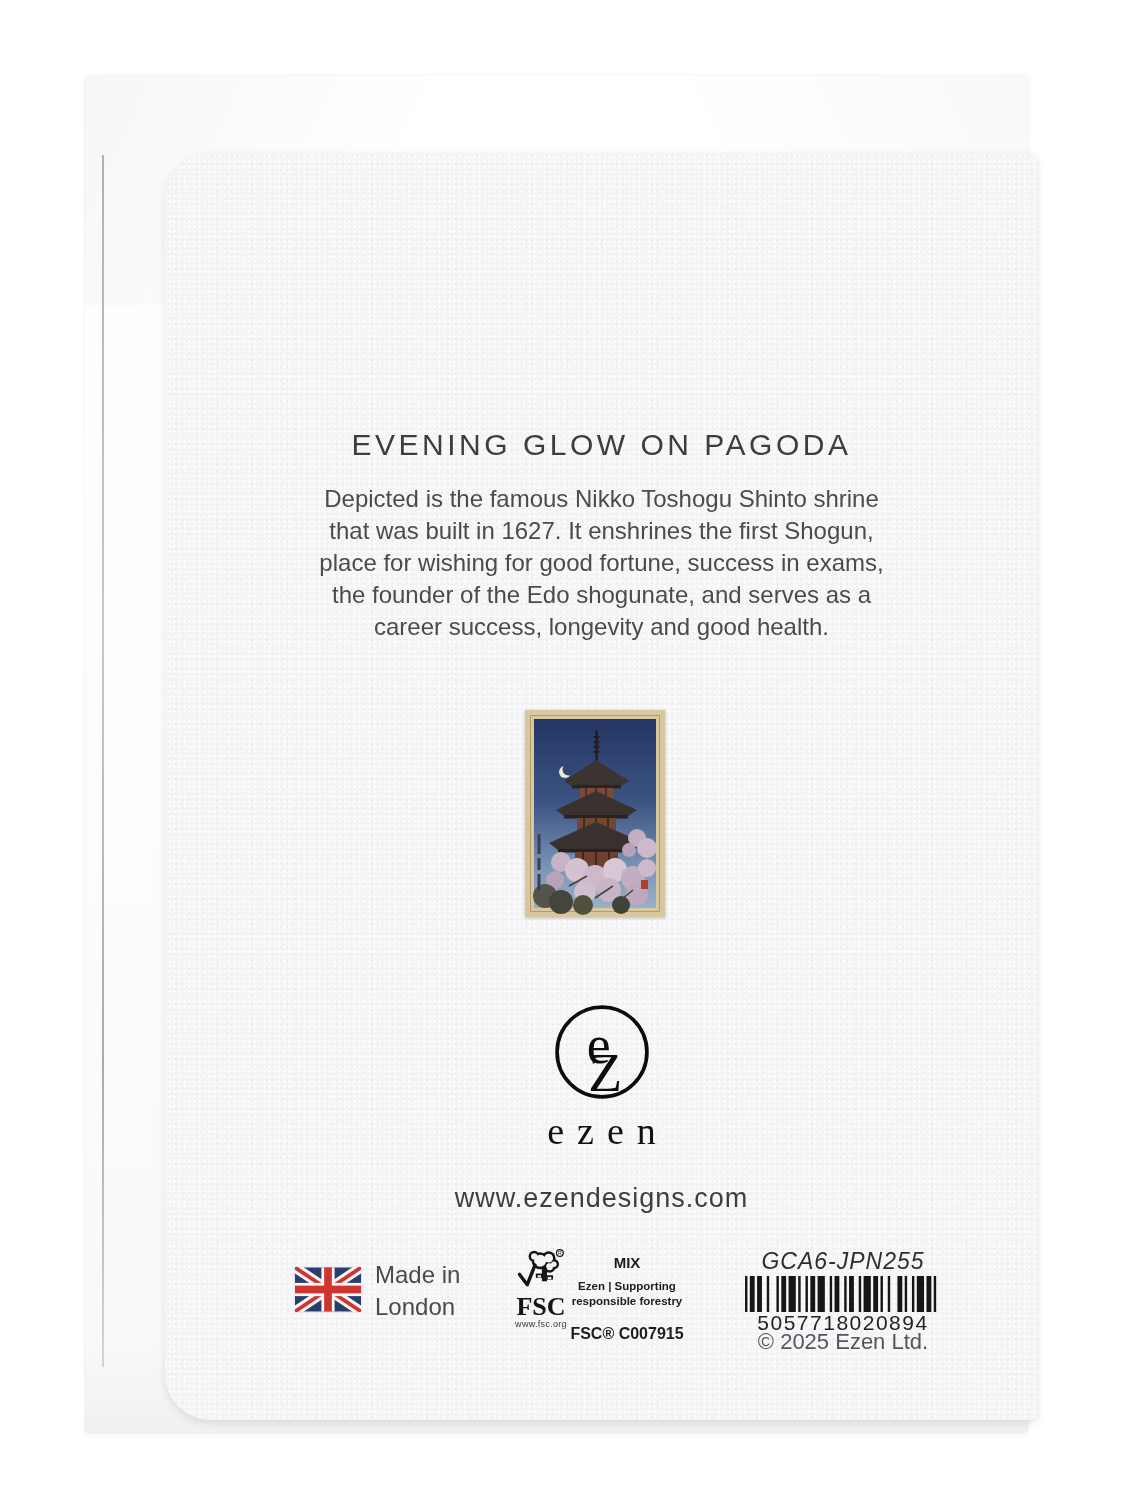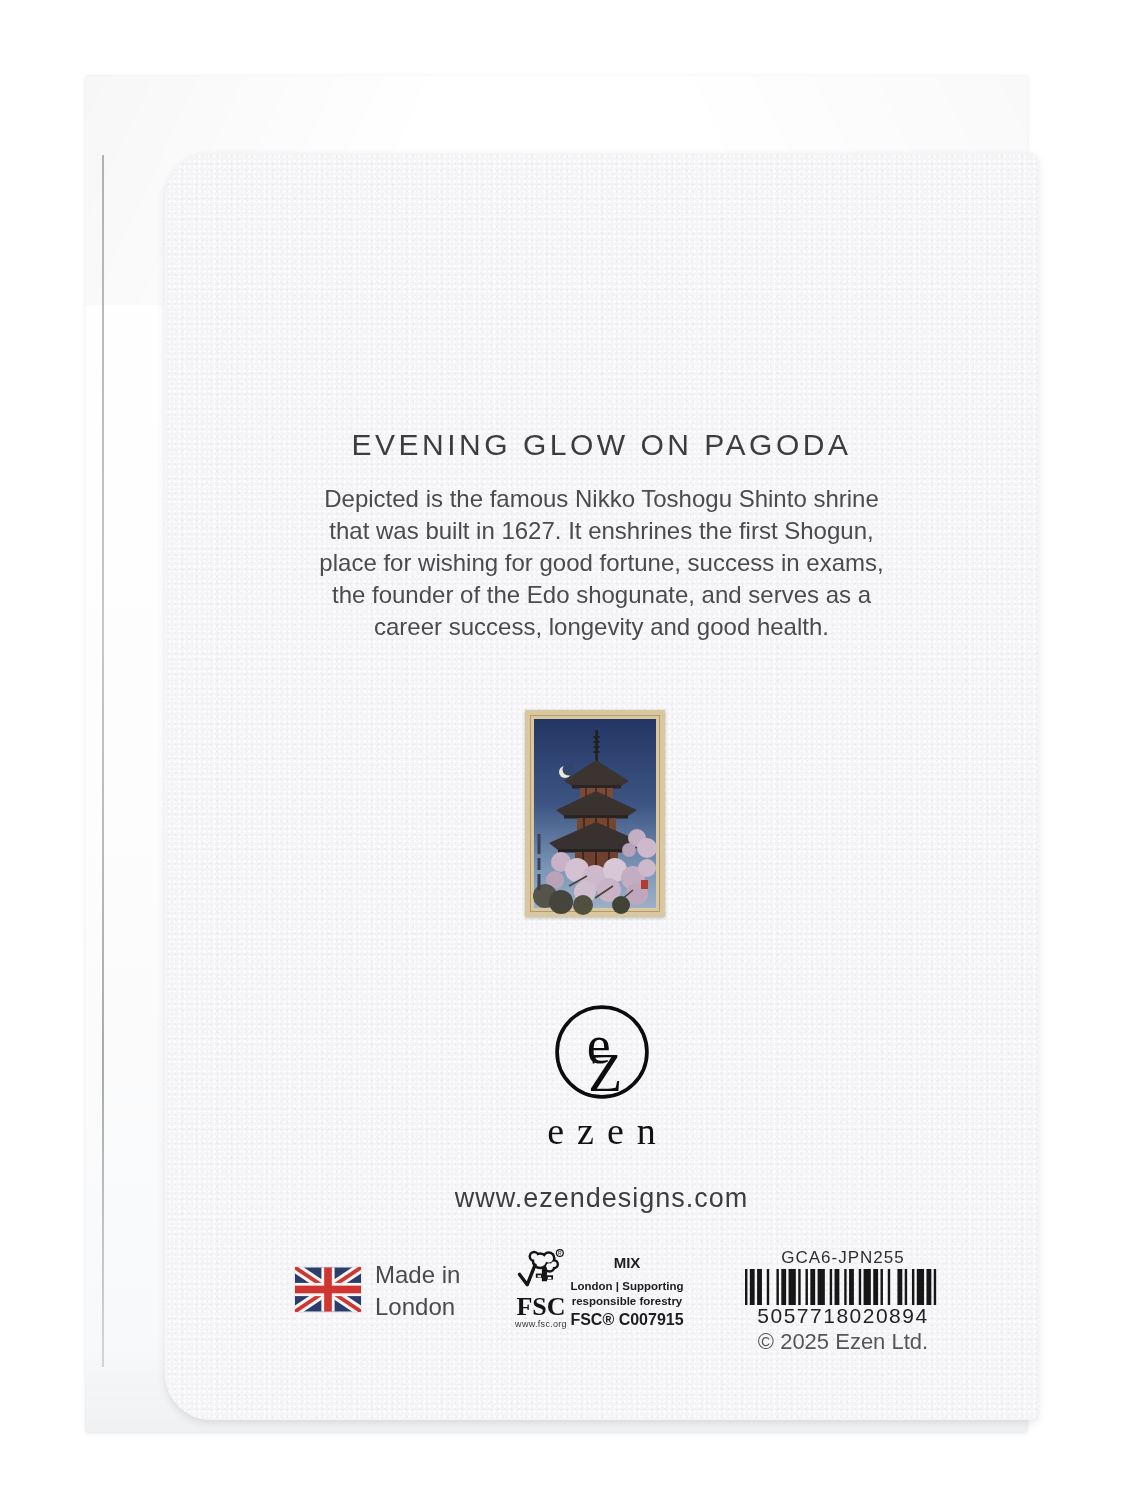--- a/index.html
+++ b/index.html
@@ -58,25 +58,25 @@
   .made-in{position:absolute;left:210px;top:1106px;font-size:24px;line-height:32px;color:#4a4a4d;}
 
   .fsc-col{position:absolute;left:344px;top:1094px;width:64px;text-align:center;color:#151515;}
   .fsc-icon{width:52px;height:48px;display:block;margin:0 auto;}
   .fsc-label{font-family:"Liberation Serif",serif;font-size:26px;font-weight:bold;line-height:24px;color:#151515;}
   .fsc-url{font-size:9px;color:#3a3a3a;letter-spacing:.3px;}
 
   .mix-col{position:absolute;left:404px;top:1101px;width:116px;text-align:center;color:#1d1d1f;}
   .mix-top{font-size:15px;font-weight:bold;}
   .mix-line{font-size:11.5px;font-weight:bold;line-height:13.5px;margin-top:1px;}
-  .mix-cert{font-size:16px;font-weight:bold;margin-top:3px;}
+  .mix-cert{font-size:16px;font-weight:bold;margin-top:17px;}
   .mix-gap{height:8px;}
 
   .barcode-block{position:absolute;left:576px;top:1095px;width:204px;text-align:center;}
-  .barcode-sku{font-size:17px;letter-spacing:1px;color:#2e2e30;}
+  .barcode-sku{font-size:23px;letter-spacing:1px;color:#2e2e30;font-style:italic;}
   .barcode-bars{width:196px;height:36px;display:block;margin:1px auto 0;}
   .barcode-num{font-size:21px;letter-spacing:1.5px;color:#222224;margin-top:-1px;}
   .copyright{position:absolute;left:576px;top:1176px;width:204px;text-align:center;
     font-size:22px;color:#56565a;}
 </style>
 </head>
 <body>
 
 <div class="stage">
 
@@ -218,21 +218,21 @@
 
         <path d="M5,32 L14,44 L23,21" fill="none" stroke="#151515" stroke-width="4" stroke-linecap="round" stroke-linejoin="round"></path>
       </svg>
       <div class="fsc-label">FSC</div>
       <div class="fsc-url">www.fsc.org</div>
     </div>
 
     <div class="mix-col">
       <div class="mix-top">MIX</div>
       <div class="mix-gap"></div>
-      <div class="mix-line">London | Supporting</div>
+      <div class="mix-line">Ezen | Supporting</div>
       <div class="mix-line">responsible forestry</div>
       <div class="mix-cert">FSC® C007915</div>
     </div>
 
     <div class="barcode-block">
       <div class="barcode-sku">GCA6-JPN255</div>
       <svg class="barcode-bars" id="barcode-svg" preserveAspectRatio="none" viewBox="0 0 81 36">
           <rect x="0" y="0" width="1" height="36" fill="#161616"></rect>
           <rect x="2" y="0" width="2" height="36" fill="#161616"></rect>
           <rect x="5" y="0" width="2" height="36" fill="#161616"></rect>

